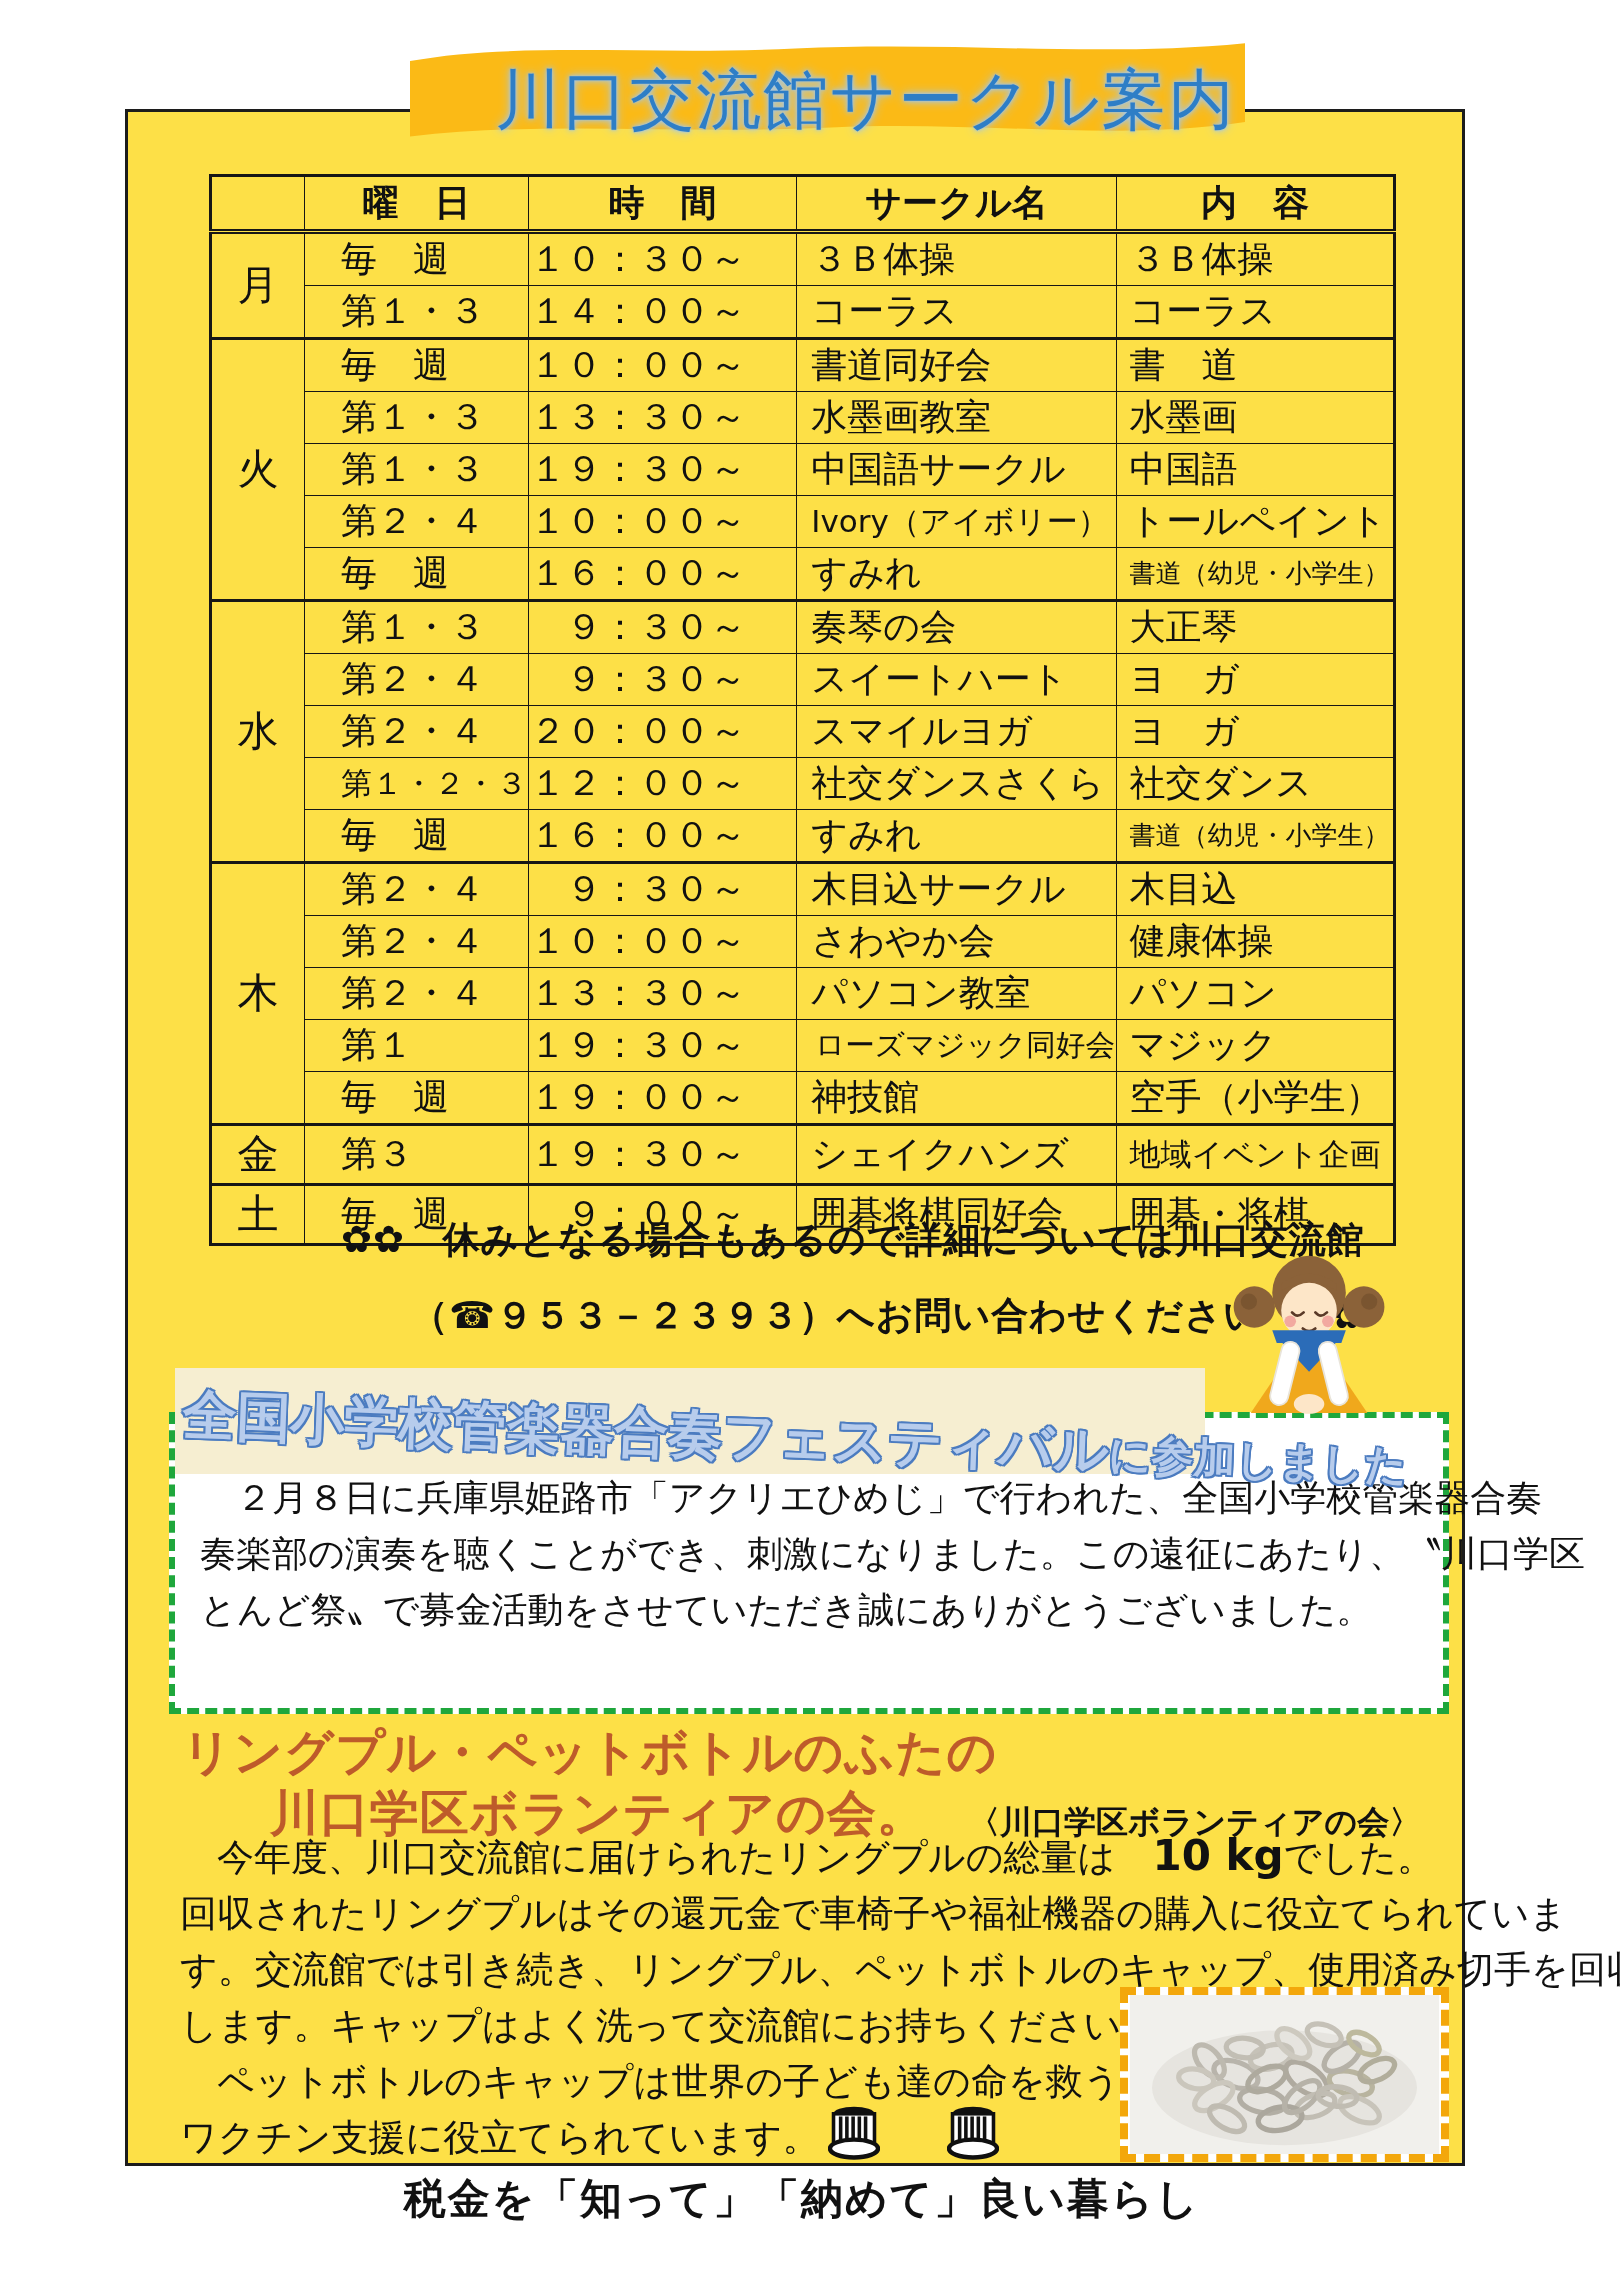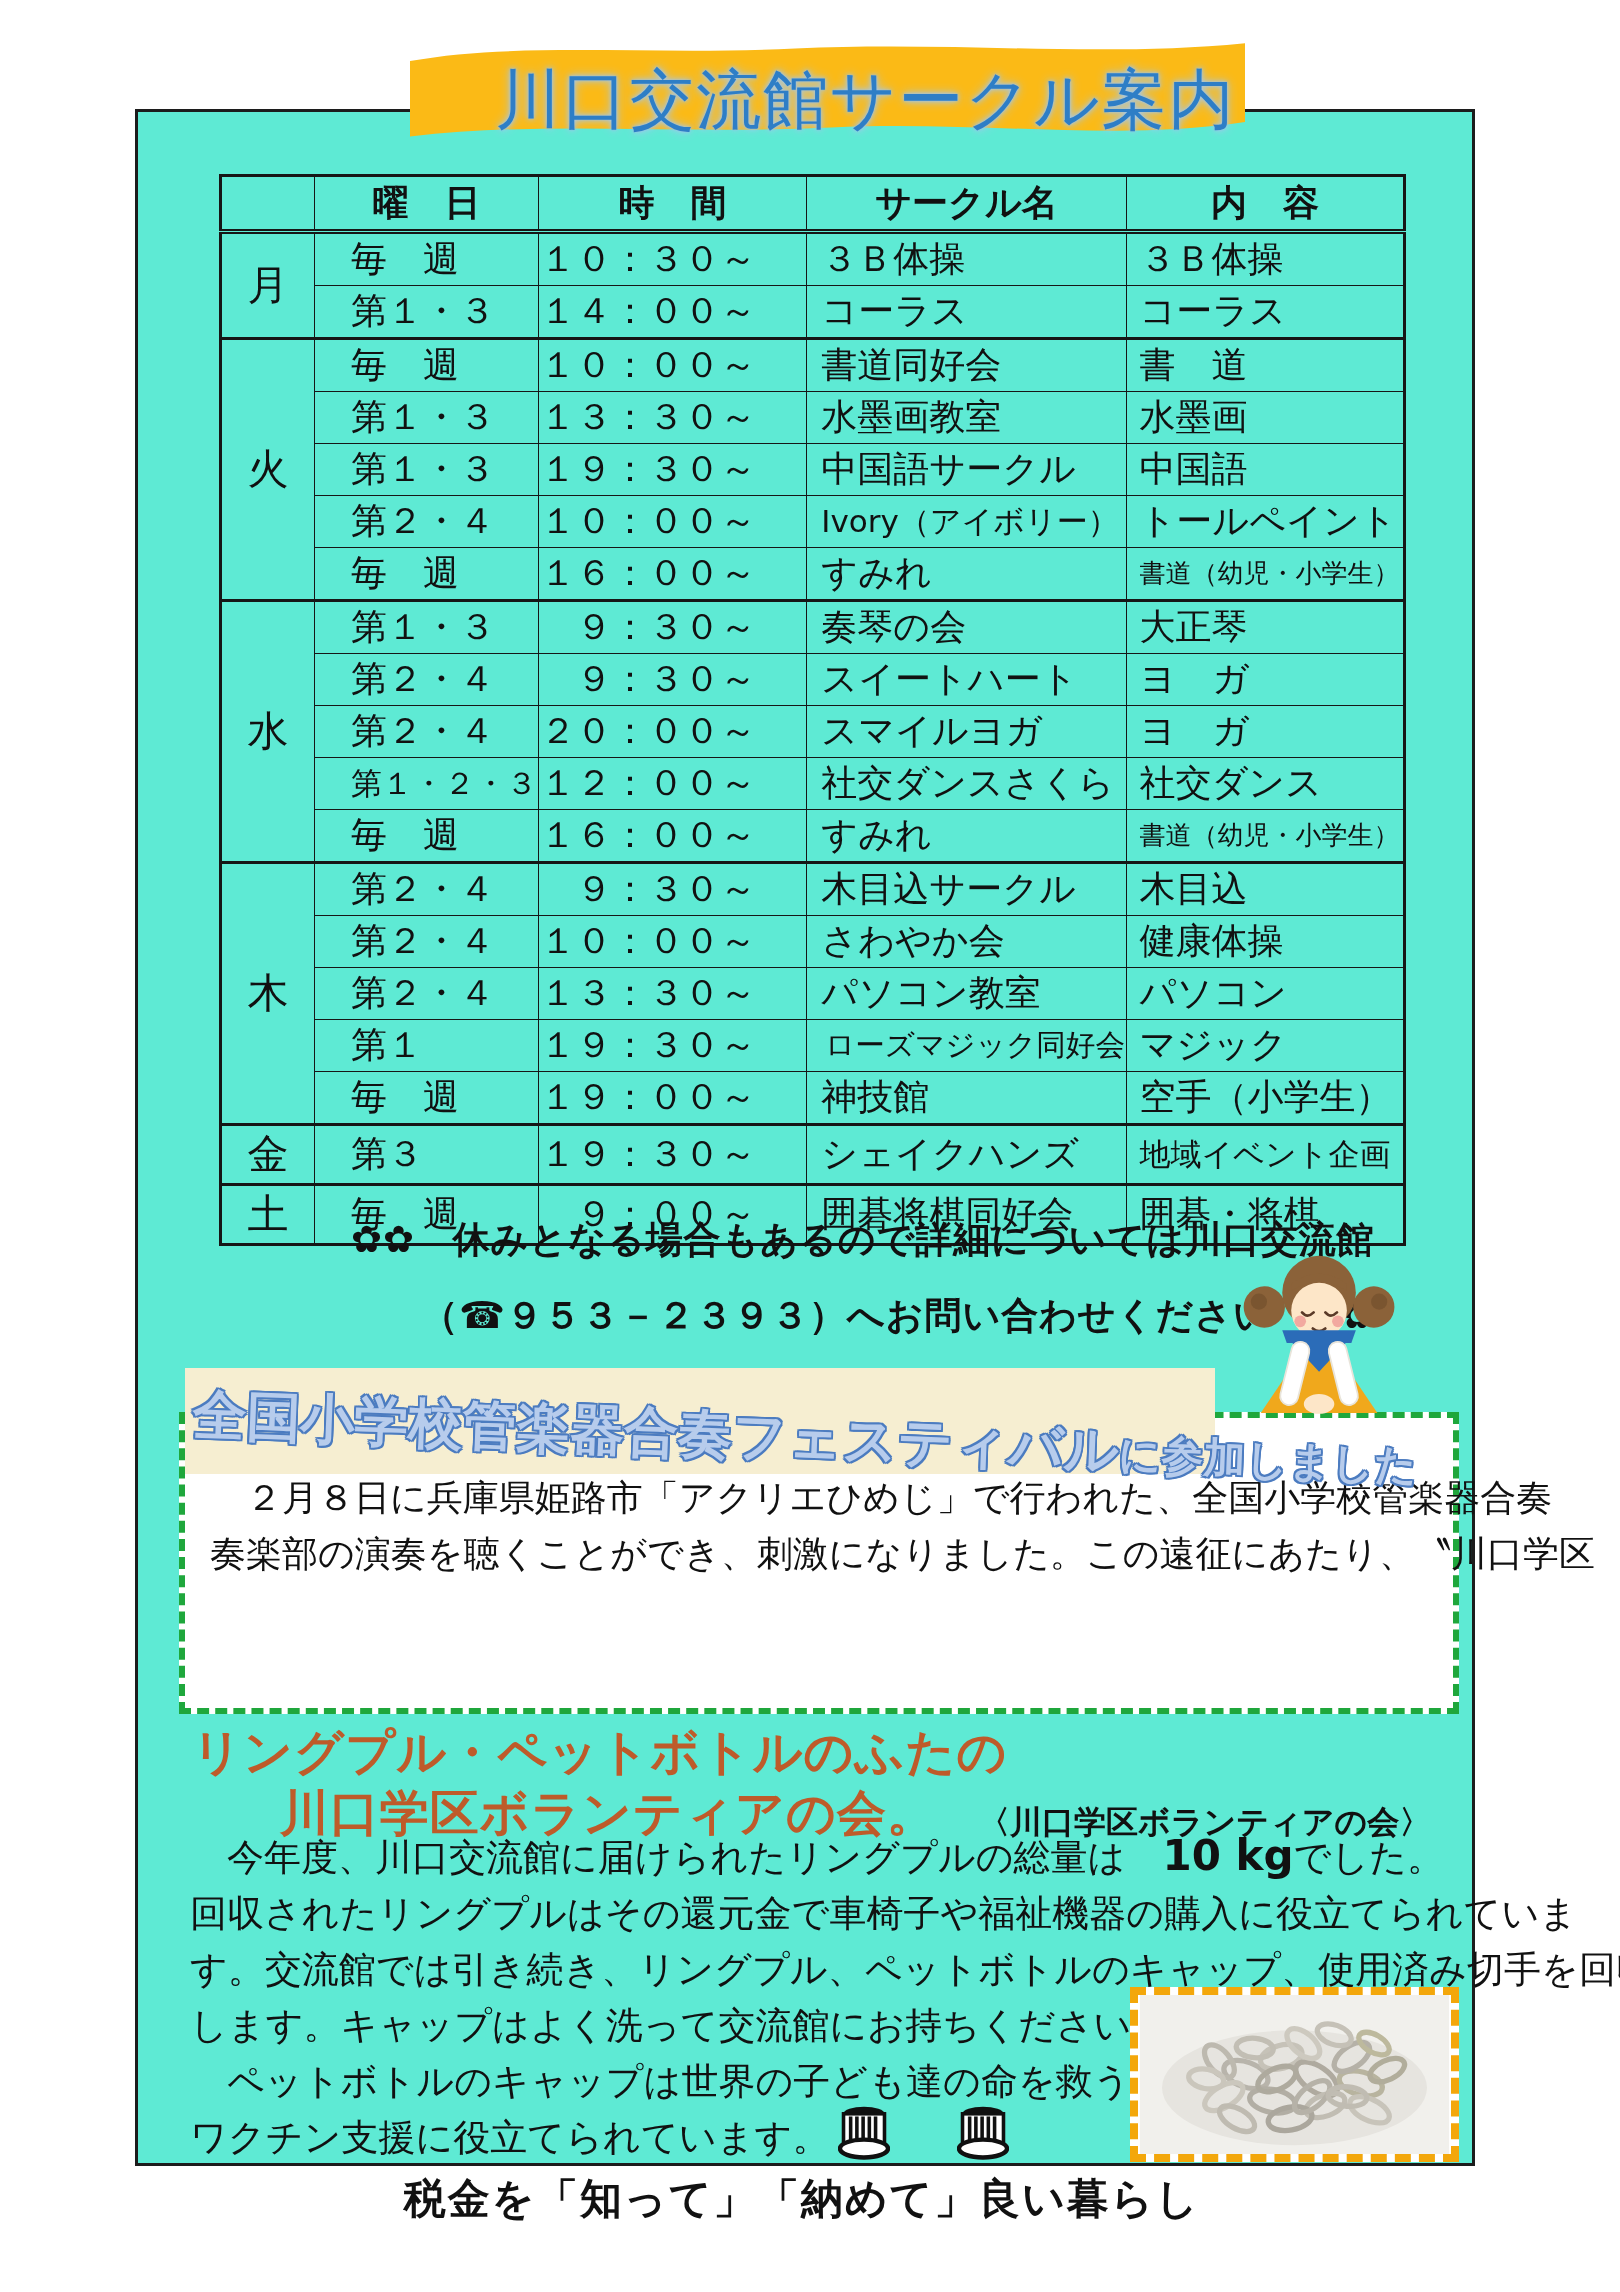--- a/index.html
+++ b/index.html
@@ -1,19 +1,19 @@
 <!DOCTYPE html>
 <html style="font-size:14.3px"><head>
 <meta charset="utf-8">
 <style>
   html,body{margin:0;padding:0;background:#ffffff;}
   body{position:relative;width:1620px;height:2293px;overflow:hidden;
        font-family:"DejaVu Sans","Liberation Sans",sans-serif;color:#111;}
-  .sheet{position:absolute;left:135px;top:109px;width:1334px;height:2051px;
-         border:3.6px solid #1c1c1c;background:#5eead4;}
+  .sheet{position:absolute;left:125px;top:109px;width:1334px;height:2051px;
+         border:3.6px solid #1c1c1c;background:#fde047;}
   
   .banner{position:absolute;left:410px;top:36px;width:835px;height:113px;z-index:6;}
   .banner svg{position:absolute;left:0;top:0;width:100%;height:100%;}
   .banner .txt{position:absolute;left:0;top:7.2px;width:100%;height:100%;
        display:flex;align-items:center;justify-content:center;
        font-size:65px;font-weight:normal;letter-spacing:1.8px;color:#2e7ec6;
        text-shadow:0 0 5.4px #a5c9ec,0 0 10.7px #a5c9ec,0 0 1.8px #7fb0df;padding-left:38px;}
   
   table.schedule{position:absolute;left:81px;top:62px;border-collapse:collapse;
        table-layout:fixed;border:3.6px solid #161616;}
@@ -239,20 +239,21 @@
     <polygon points="56,104 138,104 133,118 61,118" fill="#2b6cb8"></polygon>
     <rect x="60" y="116" width="20" height="72" rx="10" fill="#ffffff" stroke="#e8e4da" stroke-width="2" transform="rotate(14 70 152)"></rect>
     <rect x="114" y="116" width="20" height="72" rx="10" fill="#ffffff" stroke="#e8e4da" stroke-width="2" transform="rotate(-14 124 152)"></rect>
     <ellipse cx="97" cy="186" rx="17" ry="11" fill="#fde6c8"></ellipse>
   </svg>
 
   <div class="greenbox">
     <div class="fest-par">
       <div class="ln">　２月８日に兵庫県姫路市「アクリエひめじ」で行われた、全国小学校管楽器合奏</div>
       <div class="ln">奏楽部の演奏を聴くことができ、刺激になりました。この遠征にあたり、〝川口学区</div>
+      <div class="ln">とんど祭〟で募金活動をさせていただき誠にありがとうございました。</div>
     </div>
   </div>
 
   <div class="creamband">
     <div class="fest-title">
       <span class="big">全国小学校管楽器合奏フェスティバル</span><span class="small2">に参加しました</span>
     </div>
   </div>
 
   <div class="rec-head">

